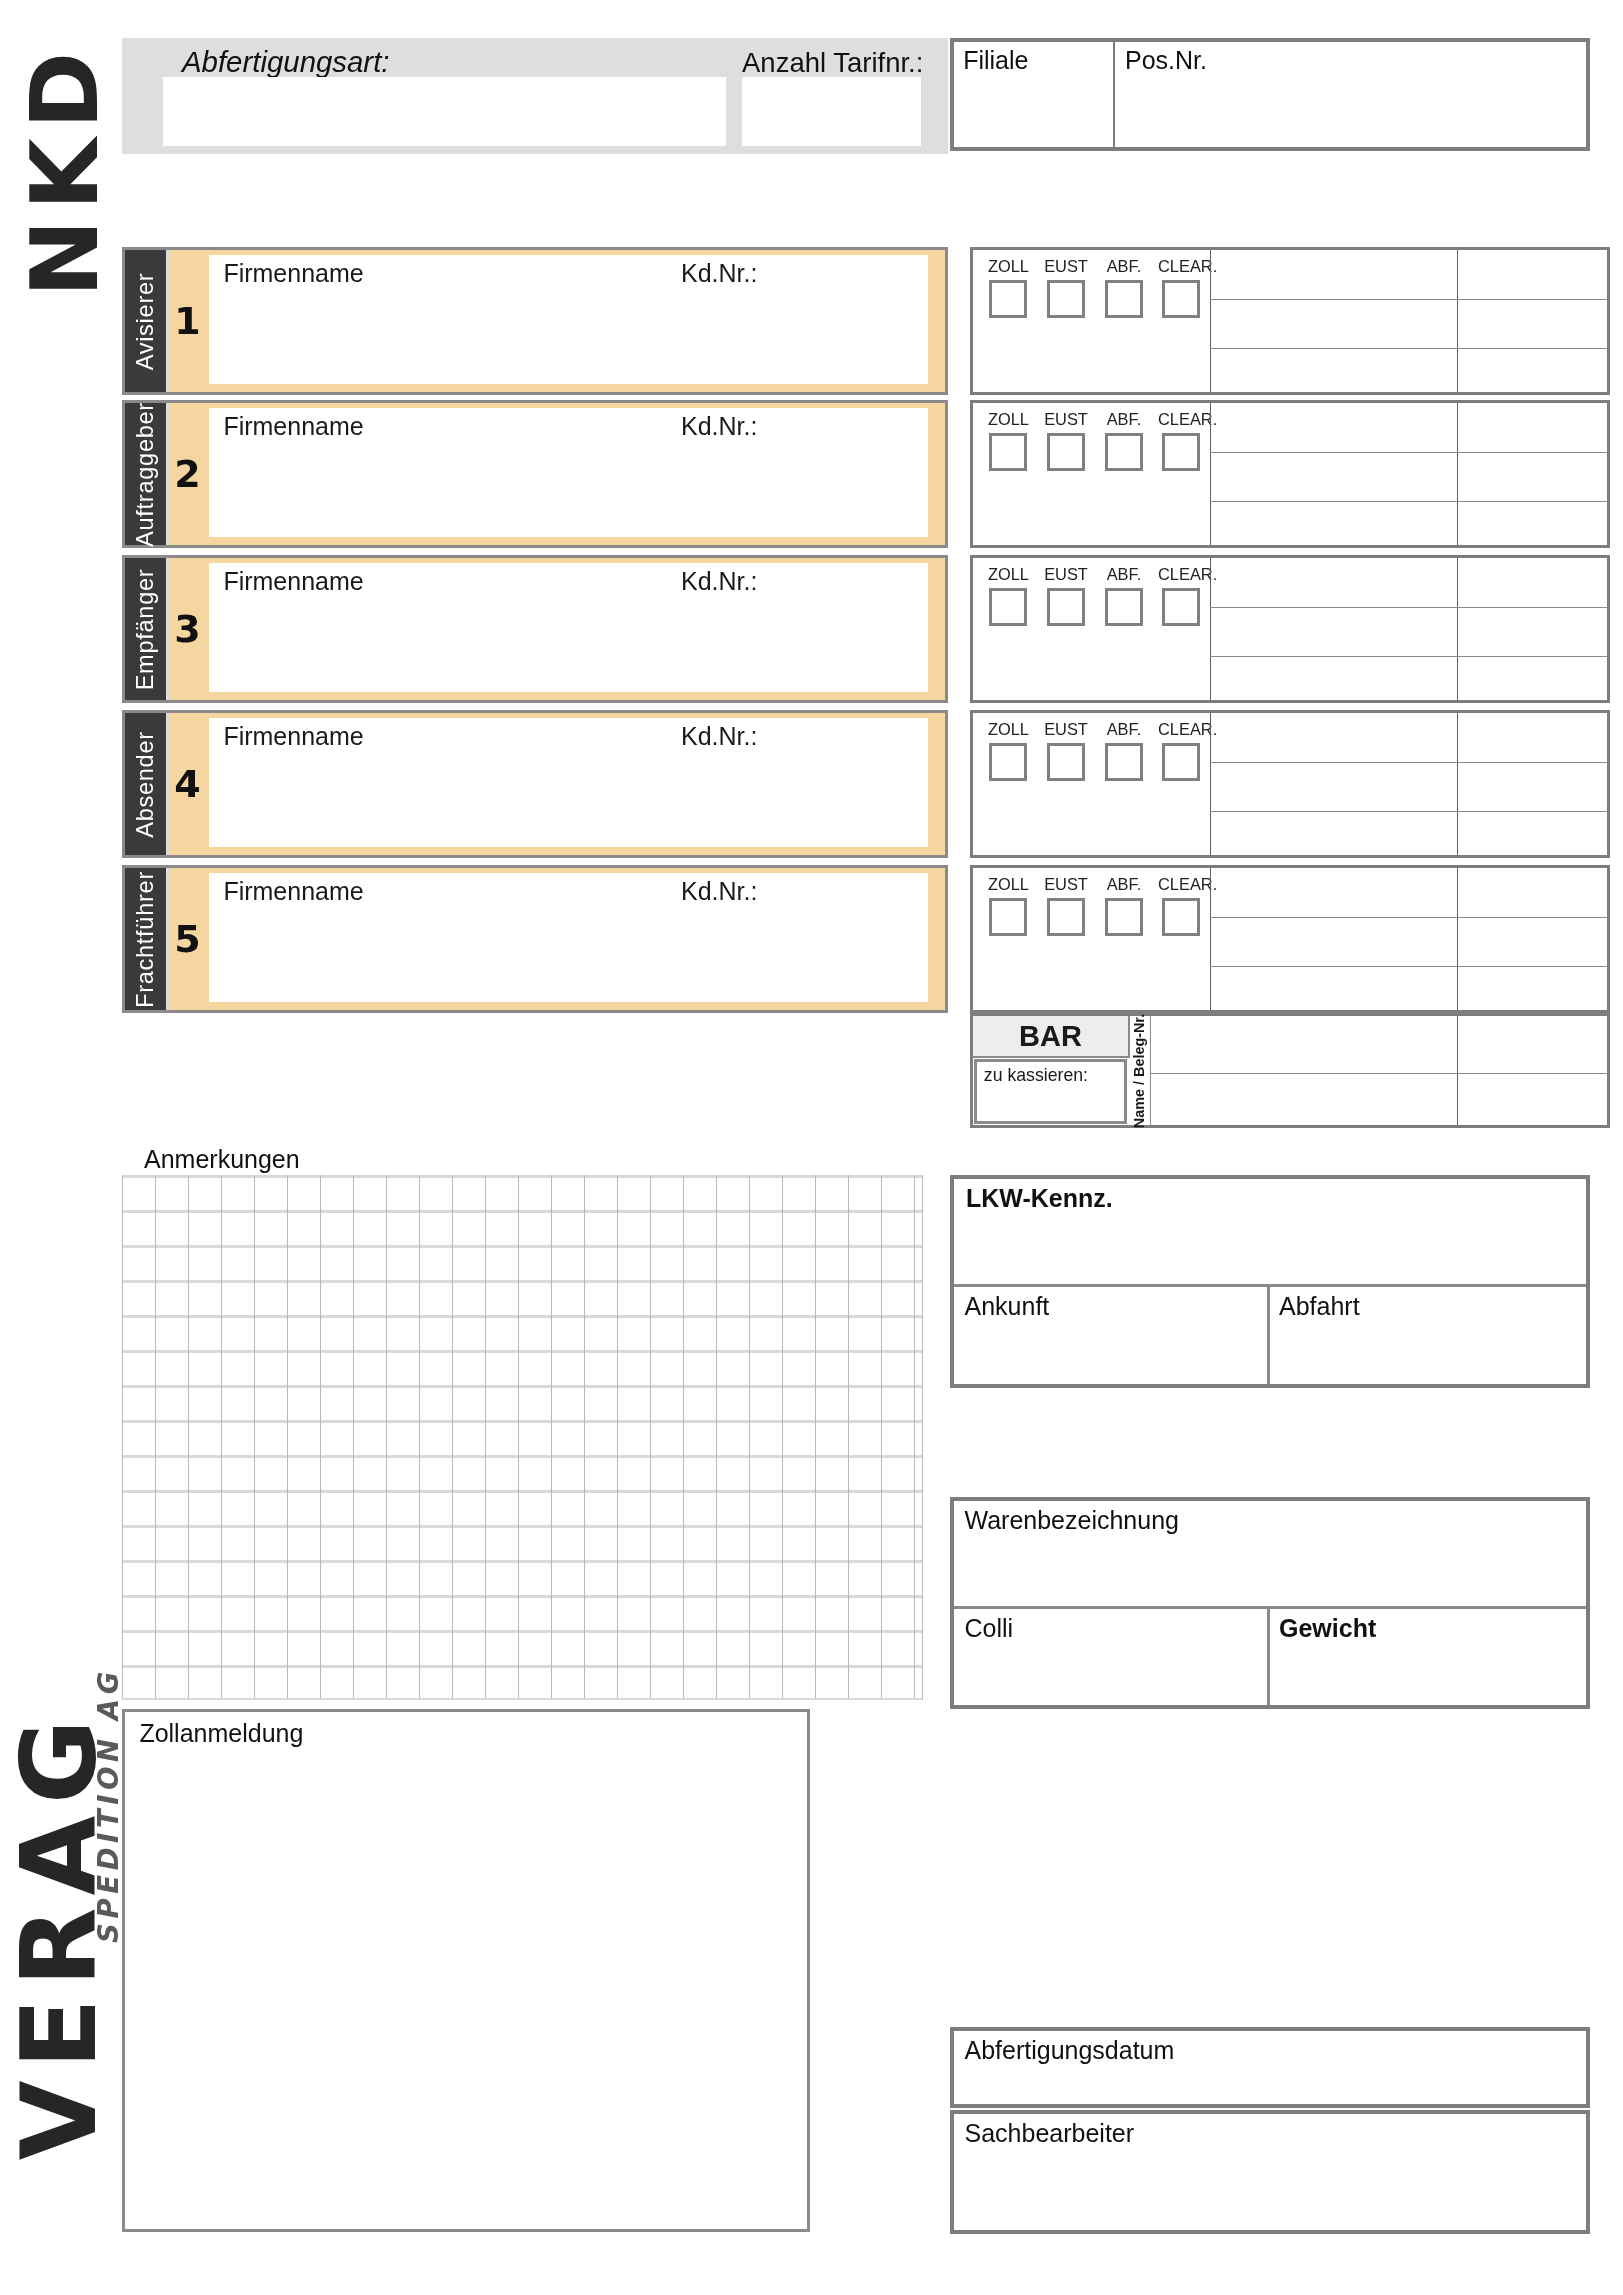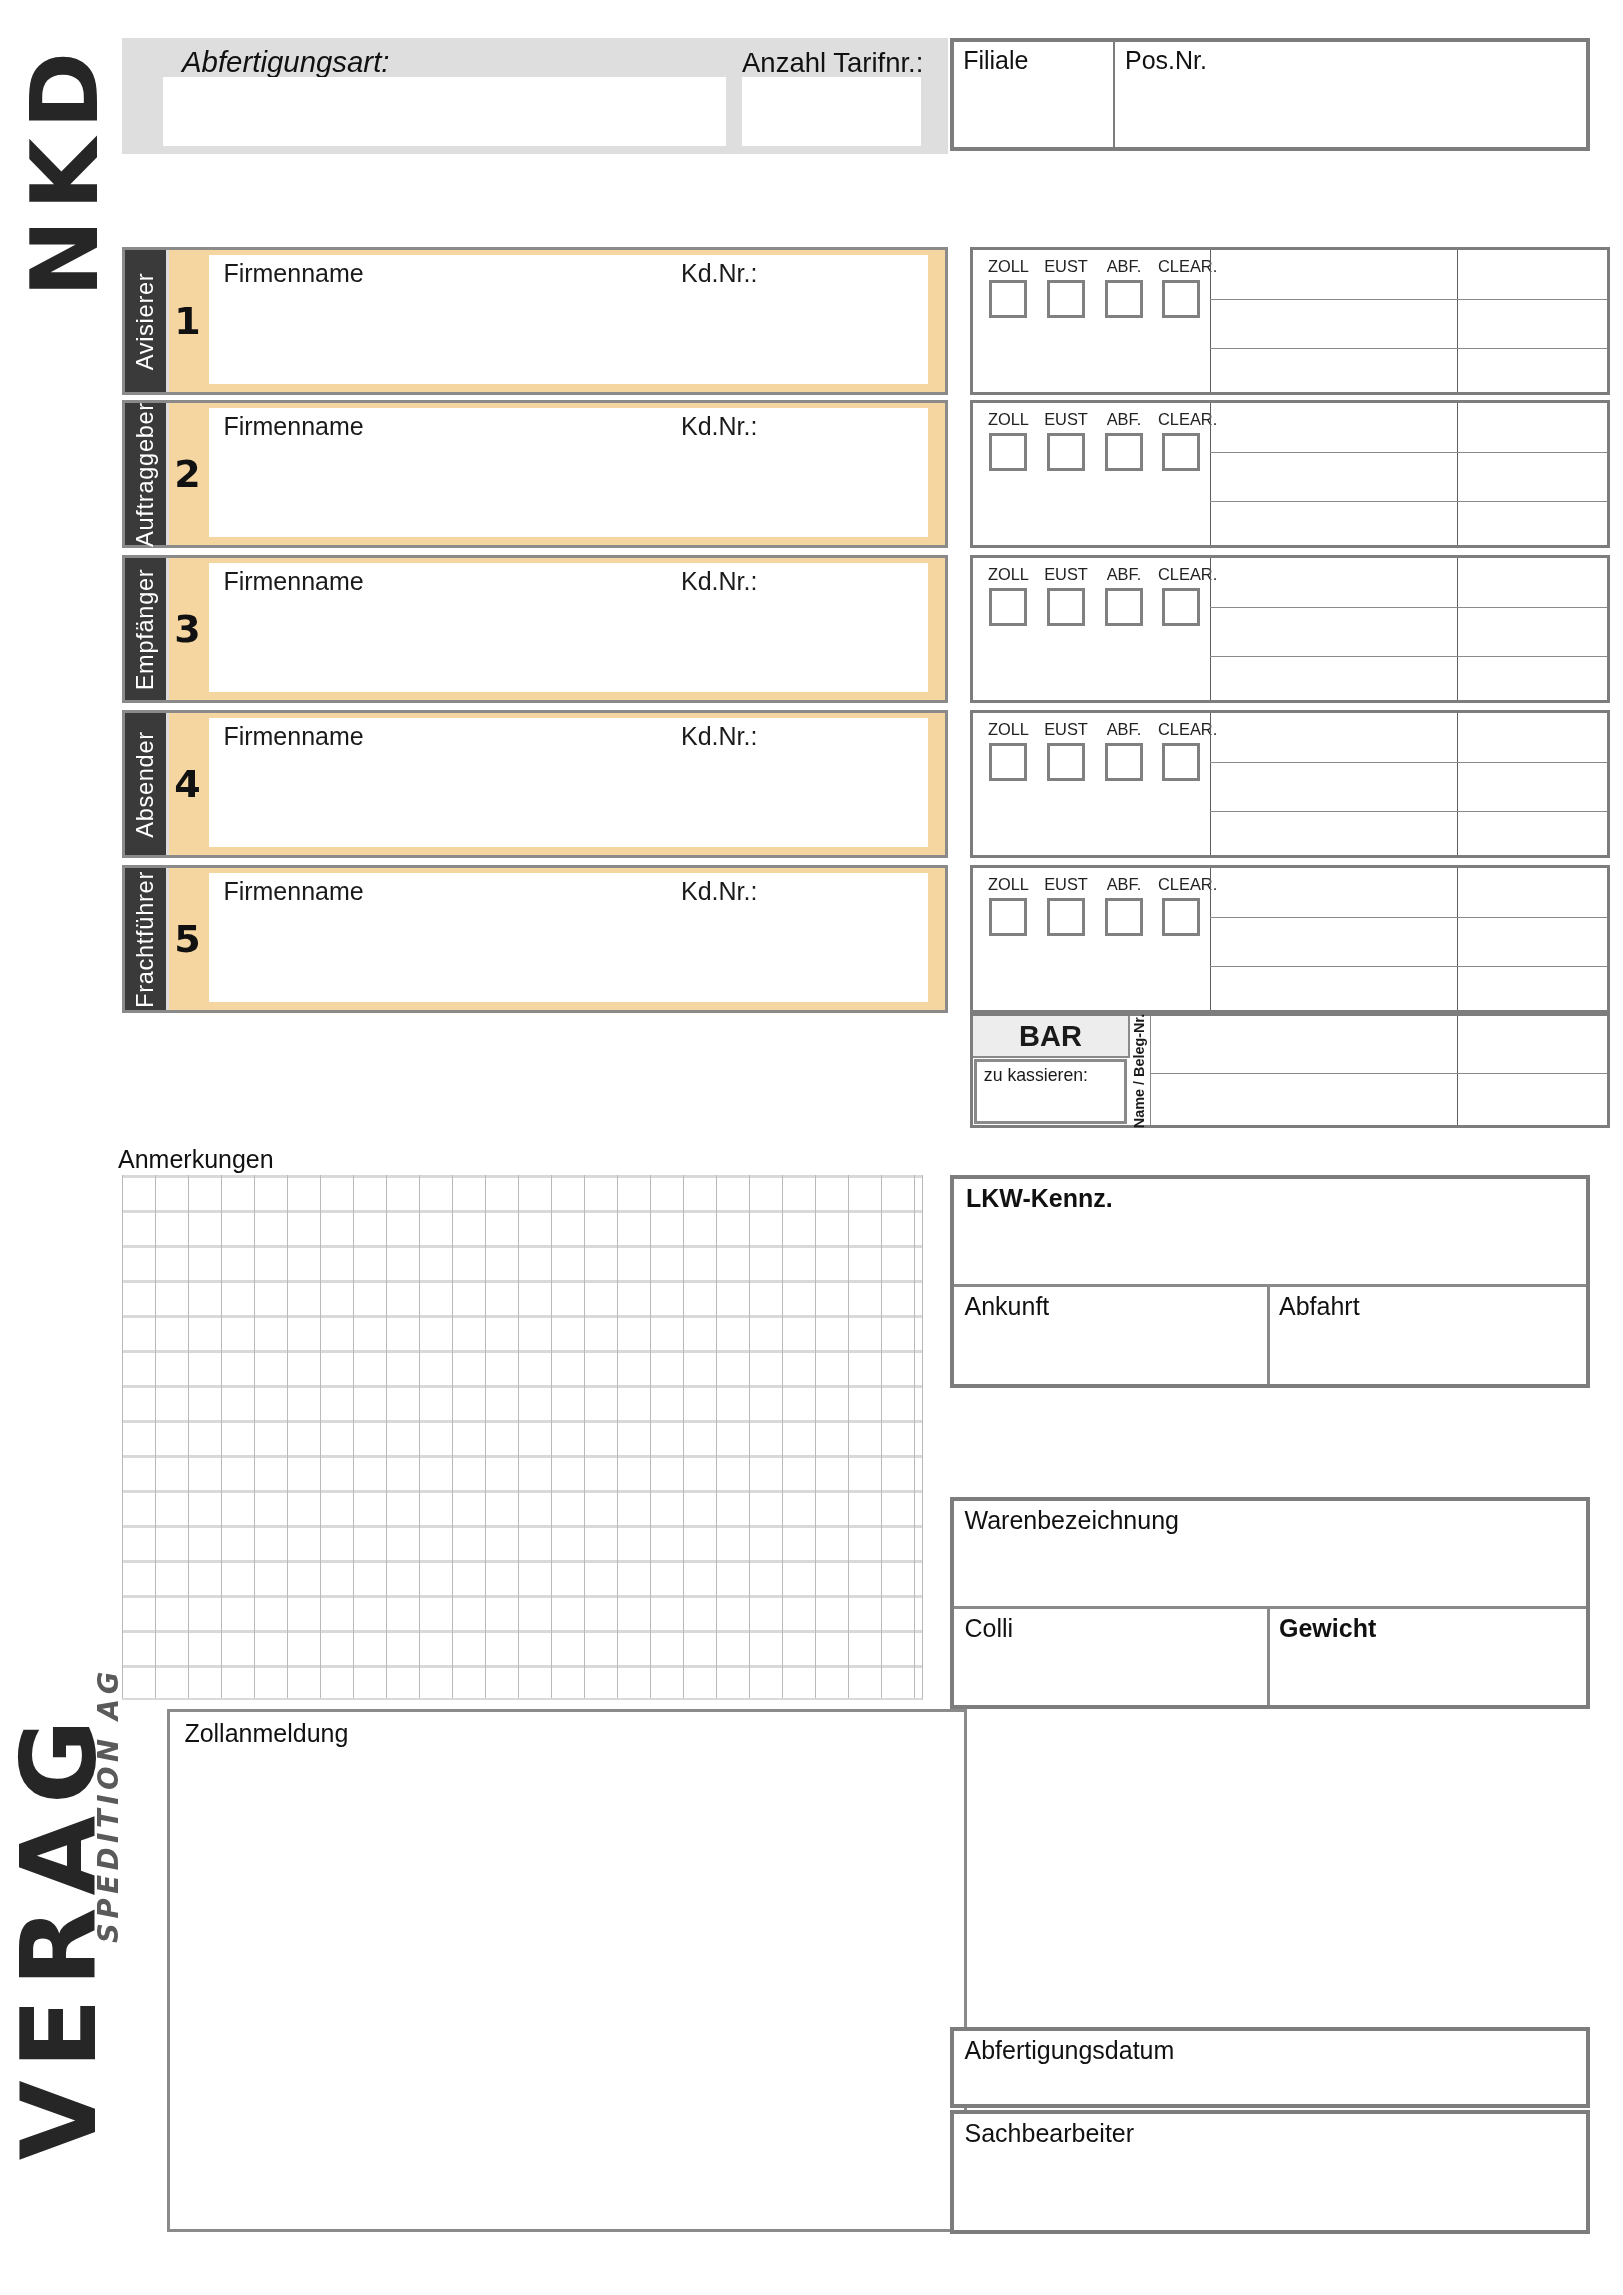--- a/index.html
+++ b/index.html
@@ -247,21 +247,21 @@
       <div class="vwrap fill">
           <span class="vtext">Name / Beleg-Nr.</span>
         </div>
     </div>
     <div class="vline" style="left:484px;"></div>
     <div class="hline" style="top:57px;left:178px;"></div>
     <div class="fill" style="left:179px;right:157px;"></div>
     <div class="fill" style="left:486px;"></div>
   </div>
 
-  <span class="lbl" style="left:118px;top:1145px;text-align:right;">Anmerkungen</span>
+  <span class="lbl" style="left:144px;top:1145px;text-align:right;">Anmerkungen</span>
   <div class="anm-grid"></div>
 
   <div class="abs bigbox" style="left:950px;top:1175px;width:640px;height:213px;box-sizing:border-box;">
     <div class="divider-h" style="top:105px;"></div>
     <div class="divider-v" style="left:313px;top:105px;bottom:0;"></div>
     <span class="lbl" style="left:12px;top:5.2px;font-weight:bold;">LKW-Kennz.</span>
     <span class="lbl" style="left:10.5px;top:113px;">Ankunft</span>
     <span class="lbl" style="left:325px;top:113px;">Abfahrt</span>
     <div class="fill" style="height:105px;"></div>
     <div class="fill" style="top:107px;width:313px;"></div>
@@ -272,21 +272,21 @@
     <div class="divider-h" style="top:105px;"></div>
     <div class="divider-v" style="left:313px;top:105px;bottom:0;"></div>
     <span class="lbl" style="left:10.5px;top:5.2px;">Warenbezeichnung</span>
     <span class="lbl" style="left:10.5px;top:113px;">Colli</span>
     <span class="lbl" style="left:325px;top:113px;font-weight:bold;">Gewicht</span>
     <div class="fill" style="height:105px;"></div>
     <div class="fill" style="top:107px;width:313px;"></div>
     <div class="fill" style="top:107px;left:316px;"></div>
   </div>
 
-  <div class="abs" style="left:122px;top:1709px;width:800px;height:523px;border:3.9px solid #8a8a8a;box-sizing:border-box;background:#fff;margin-left:45px;">
+  <div class="abs" style="left:122px;top:1709px;width:688px;height:523px;border:3.9px solid #8a8a8a;box-sizing:border-box;background:#fff;">
     <span class="lbl" style="left:14.4px;top:6.5px;">Zollanmeldung</span>
     <div class="fill"></div>
   </div>
 
   <div class="vwrap" style="left:13px;top:1728px;width:92px;height:412px;">
     <span class="vtext logo verag">VERAG</span>
   </div>
   <div class="vwrap" style="left:89px;top:1682px;width:38px;height:245px;">
     <span class="vtext sped">SPEDITION AG</span>
   </div>

